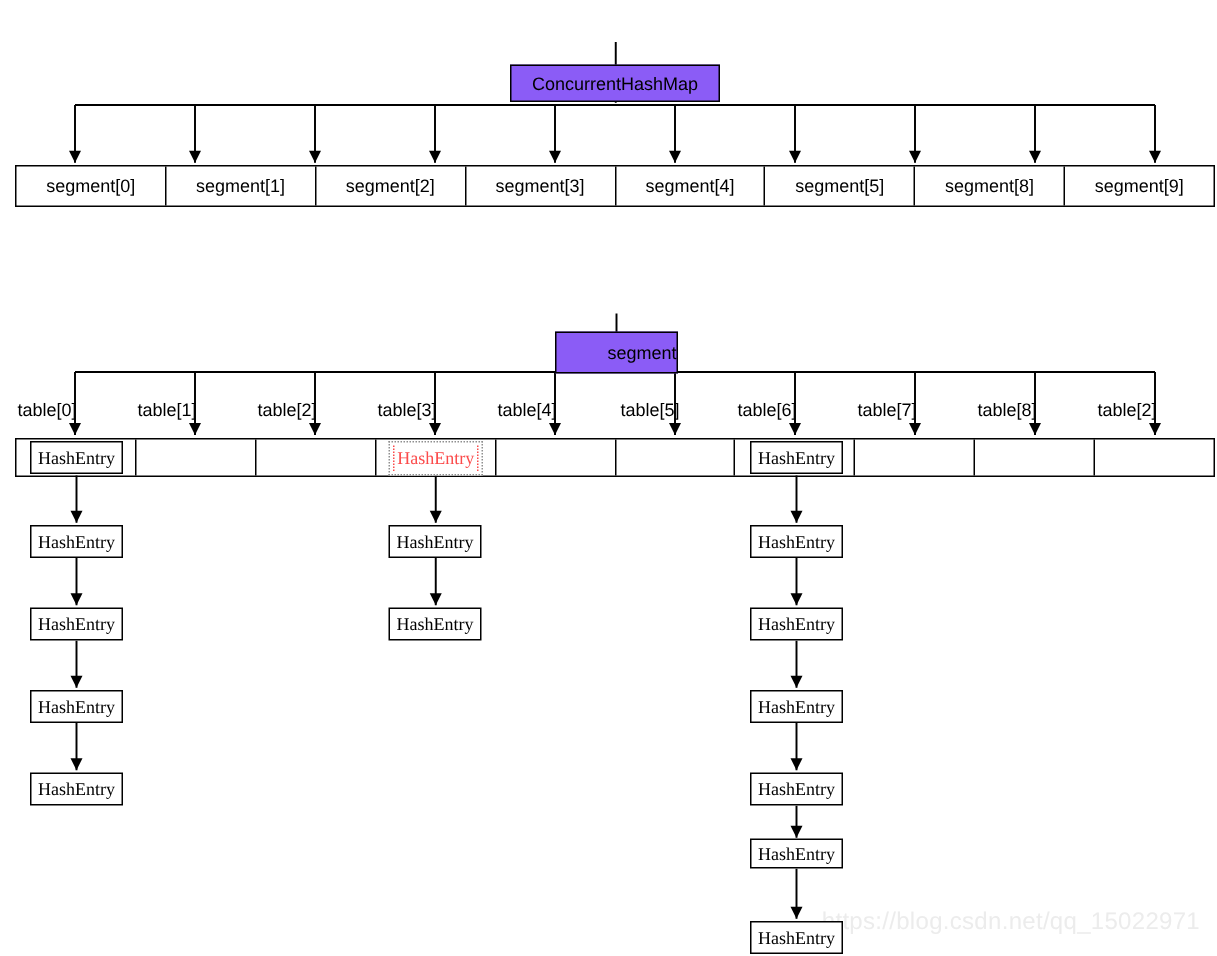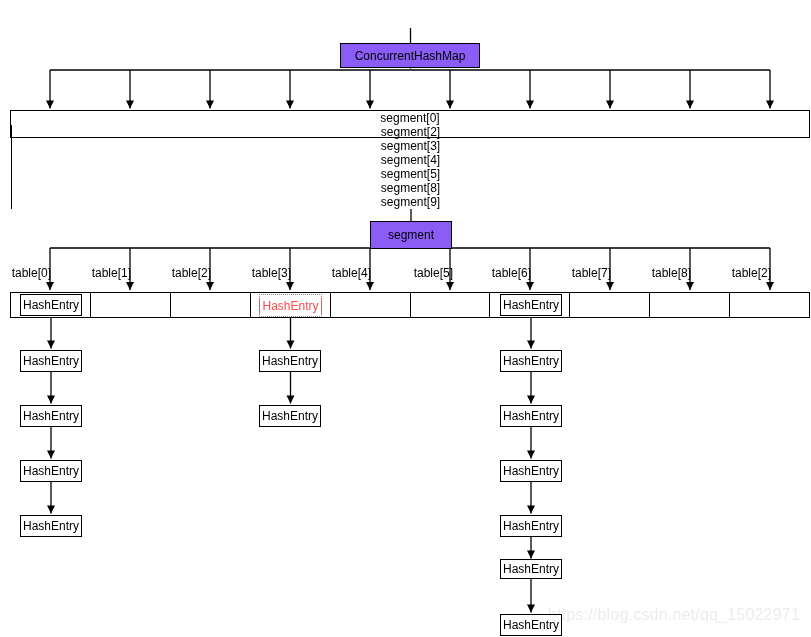--- a/index.html
+++ b/index.html
@@ -19,30 +19,30 @@
     background: #8b5cf6;
     display: flex;
     align-items: center;
     justify-content: center;
     font-size: 12px;
     white-space: nowrap;
     z-index: 3;
     margin-top: 40px;
   }
   .node-root   { left: 340px; top: 3px;   width: 140px; height: 25px; }
-  .node-seg    { left: 370px; top: 181px; width: 82px;  height: 28px; }
+  .node-seg    { left: 370px; top: 181px; width: 82px;  height: 28px; justify-content: flex-end; }
   .row {
     position: absolute;
     box-sizing: border-box;
     border: 1.3px solid #000;
     background: #fff;
     display: flex;
     z-index: 1;
   }
-  .row-segments { left: 10px; top: 110px; width: 800px; height: 28px; flex-direction: column; }
+  .row-segments { left: 10px; top: 110px; width: 800px; height: 28px; }
   .row-table    { left: 10px; top: 292px; width: 800px; height: 26px; }
   .cell {
     flex: 1 1 0;
     box-sizing: border-box;
     border-left: 1.3px solid #000;
     display: flex;
     align-items: center;
     justify-content: center;
     font-size: 12px;
     white-space: nowrap;
@@ -63,20 +63,21 @@
     width: 62px;
     height: 22px;
     border: 1.3px solid #000;
     background: #fff;
     display: flex;
     align-items: center;
     justify-content: center;
     font-size: 12px;
     white-space: nowrap;
     z-index: 3;
+    font-family: Liberation Serif, serif;
   }
   .entry-red {
     width: 63px;
     height: 23px;
     border: 1px dotted #8f8f8f;
     color: #fb4b4b;
   }
   .entry-red .red-inner {
     border-left: 1px dotted #fb4b4b;
     border-right: 1px dotted #fb4b4b;
@@ -166,20 +167,21 @@
   </svg>
 
   <div class="watermark">https://blog.csdn.net/qq_15022971</div>
 
   <div class="box node-root">
     <span>ConcurrentHashMap</span>
   </div>
 
   <div class="row row-segments">
     <div class="cell">segment[0]</div>
+    <div class="cell">segment[1]</div>
     <div class="cell">segment[2]</div>
     <div class="cell">segment[3]</div>
     <div class="cell">segment[4]</div>
     <div class="cell">segment[5]</div>
     <div class="cell">segment[8]</div>
     <div class="cell">segment[9]</div>
   </div>
 
   <div class="box node-seg">
     <span>segment</span>

